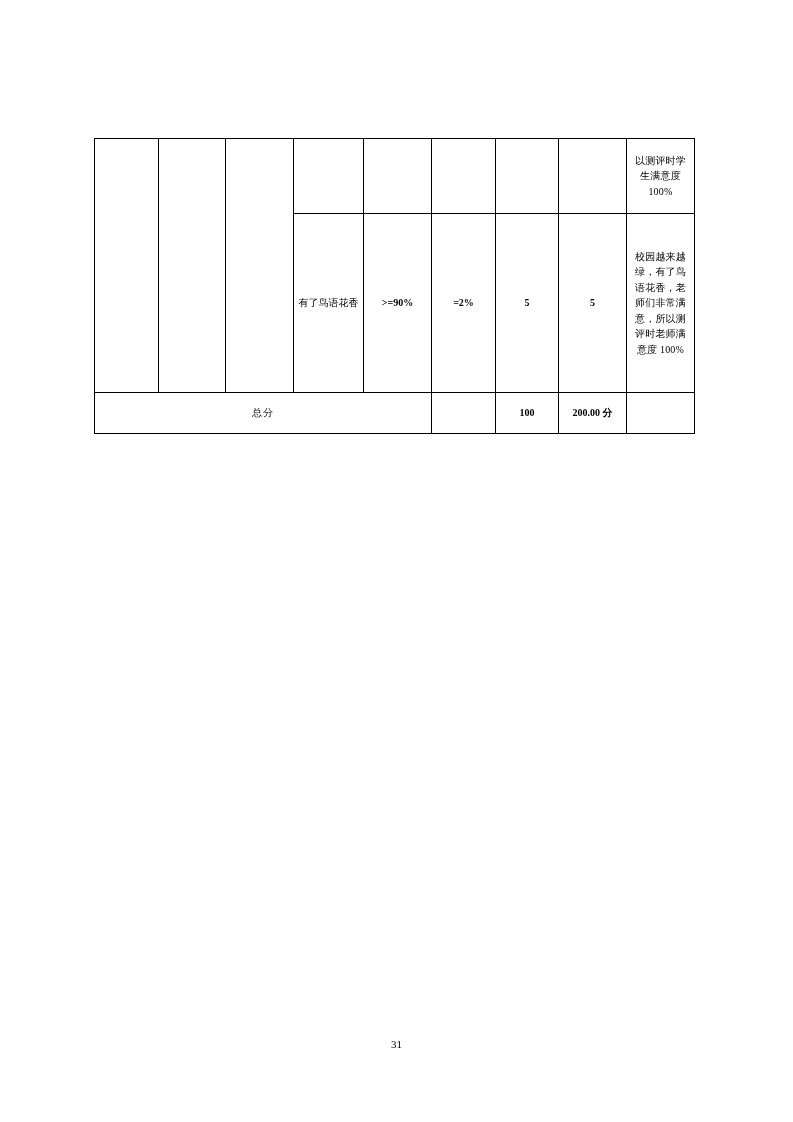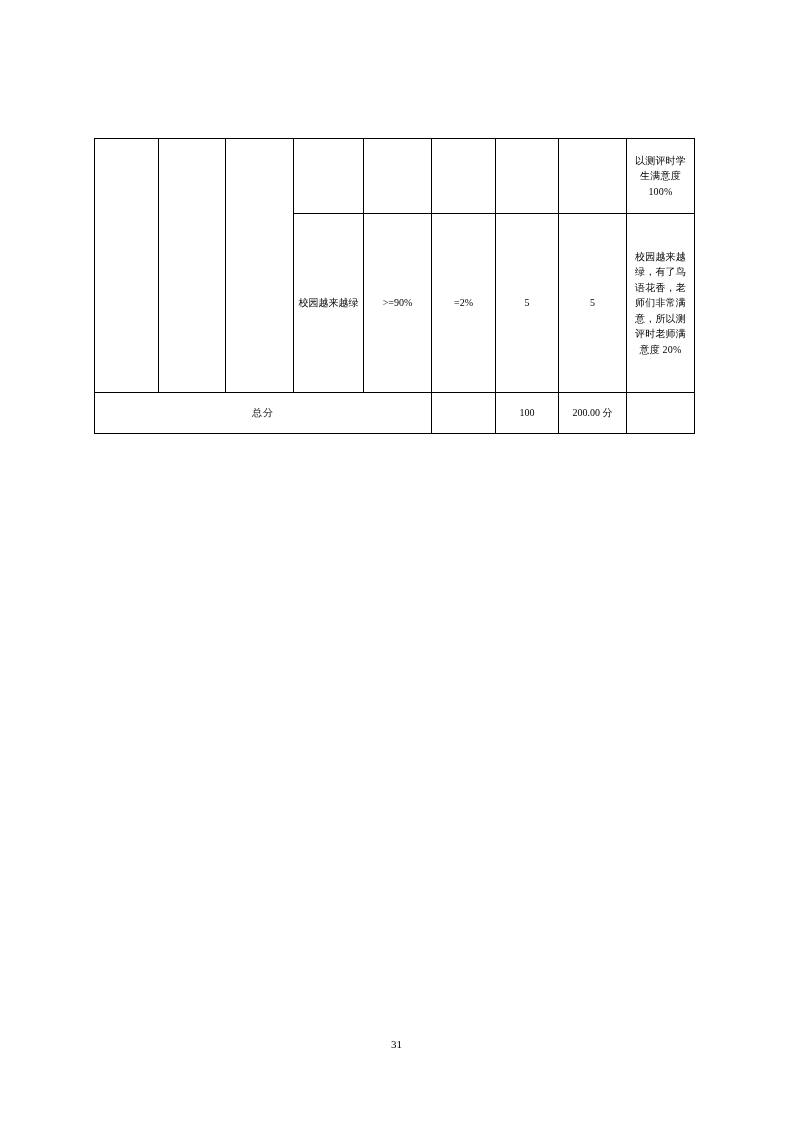--- a/index.html
+++ b/index.html
@@ -55,20 +55,21 @@
     font-size: 10px;
     line-height: 1.6;
     letter-spacing: 0.2px;
   }
   .cell-ch {
     font-size: 10.5px;
     line-height: 1.7;
   }
   .cell-num {
     font-size: 10.5px;
+    font-weight: bold;
   }
   .row-a td { height: 68px; }
   .row-b td { height: 172px; }
   .row-total td { height: 34px; }
   .total-label {
     font-size: 11px;
     letter-spacing: 1px;
     margin-top: 8px;
   }
   .page-number {
@@ -104,26 +105,26 @@
         <td class="cell-blank" rowspan="2"></td>
         <td class="cell-blank" rowspan="2"></td>
         <td class="cell-blank"></td>
         <td class="cell-blank"></td>
         <td class="cell-blank"></td>
         <td class="cell-blank"></td>
         <td class="cell-blank"></td>
         <td class="cell-note">以测评时学生满意度 100%</td>
       </tr>
       <tr class="row-b">
-        <td class="cell-ch">校园越来越绿</td>
+        <td class="cell-ch">有了鸟语花香</td>
         <td class="cell-num">&gt;=90%</td>
         <td class="cell-num">=2%</td>
         <td class="cell-num">5</td>
         <td class="cell-num">5</td>
-        <td class="cell-note">校园越来越绿，有了鸟语花香，老师们非常满意，所以测评时老师满意度 20%</td>
+        <td class="cell-note">校园越来越绿，有了鸟语花香，老师们非常满意，所以测评时老师满意度 100%</td>
       </tr>
       <tr class="row-total">
         <td class="total-label" colspan="5">总分</td>
         <td class="cell-blank"></td>
         <td class="cell-num">100</td>
         <td class="cell-num">200.00 分</td>
         <td class="cell-blank"></td>
       </tr>
     </tbody>
   </table>

